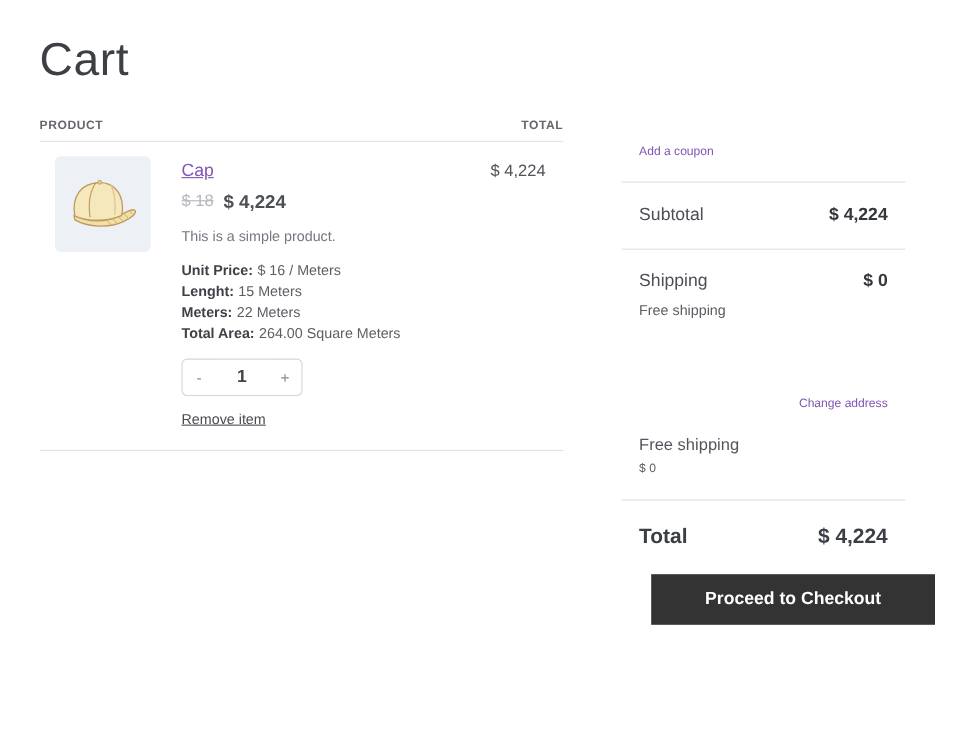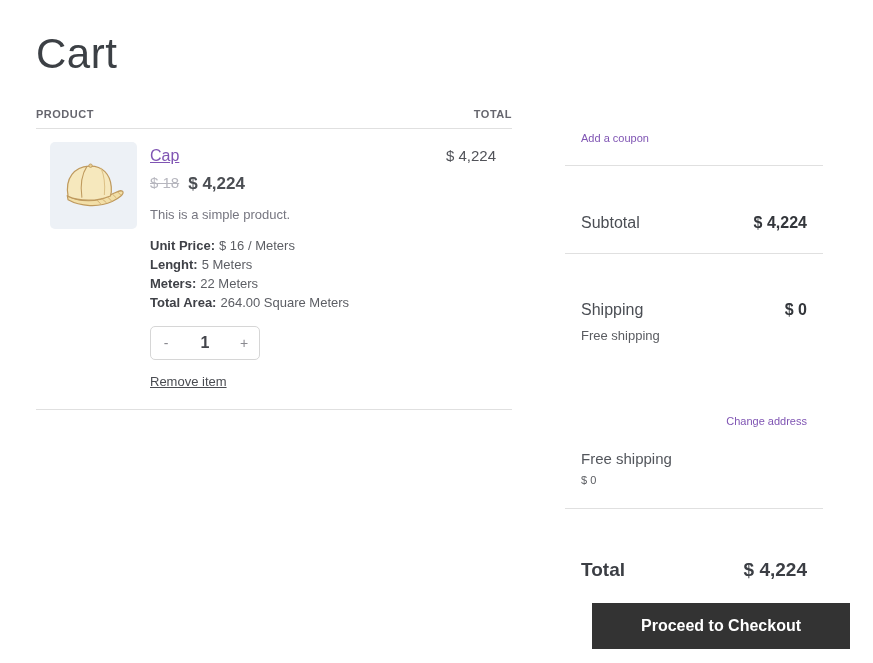--- a/index.html
+++ b/index.html
@@ -46,21 +46,21 @@
   }
   .thumb {
     width: 87px; height: 87px;
     background: var(--thumb-bg, #edf1f6);
     border-radius: 5px;
     margin-left: 14px;
     flex: 0 0 auto;
     display: flex; align-items: center; justify-content: center;
     cursor: pointer;
   }
-  .details { margin-left: 13px; flex: 1 1 auto; padding-top: 5px; }
+  .details { margin-left: 28px; flex: 1 1 auto; padding-top: 5px; }
   a.product-name {
     font-size: 16px;
     color: var(--accent, #7f54b3);
     text-decoration: underline;
     display: inline-block;
     margin-bottom: 9px;
     cursor: pointer;
   }
   .price-line { margin-bottom: 13px; display: flex; align-items: flex-start; gap: 9px; }
   .price-line del { color: var(--old-price, #b6b6be); font-size: 15px; }
@@ -97,21 +97,21 @@
     font-size: 15px; color: #515359;
   }
 
   
   .tot-section { border-bottom: 1px solid var(--border, #e0e0e0); }
   .coupon-section { padding: 20px 16px 19px 16px; }
   a.coupon-link, a.address-link {
     font-size: 11px; color: var(--accent, #7f54b3);
     cursor: pointer;
   }
-  .tot-row { display: flex; justify-content: space-between; align-items: flex-start; margin-top: 27px; }
+  .tot-row { display: flex; justify-content: space-between; align-items: flex-start; }
   .subtotal-section { padding: 21px 16px; }
   .tot-label { font-size: 16px; color: #4b4e54; }
   .tot-value { font-size: 16px; font-weight: 700; color: #33363b; }
   .shipping-section { padding: 20px 16px 22px 16px; }
   .ship-note { font-size: 13px; color: #5a5c61; margin-top: 9px; }
   .address-wrap { margin-top: 68px; text-align: right; }
   .ship-method { font-size: 15px; color: #53565c; margin-top: 21px; }
   .ship-method-price { font-size: 11px; color: #5a5c61; margin-top: 7px; }
   .total-section { padding: 23px 16px 22px 16px; border-bottom: none; }
   .grand-label { font-size: 19px; font-weight: 700; color: #3b3e44; }
@@ -160,21 +160,21 @@
             <del>$ 18</del>
             <span class="cur">$ 4,224</span>
           </div>
           <p class="descr">This is a simple product.</p>
 
           <div class="attrs">
             <div class="attr-row">
               <b>Unit Price:</b><span>$ 16 / Meters</span>
             </div>
             <div class="attr-row">
-              <b>Lenght:</b><span>5 Meters</span>
+              <b>Lenght:</b><span>15 Meters</span>
             </div>
             <div class="attr-row">
               <b>Meters:</b><span>22 Meters</span>
             </div>
             <div class="attr-row">
               <b>Total Area:</b><span>264.00 Square Meters</span>
             </div>
           </div>
 
           <div class="stepper">

